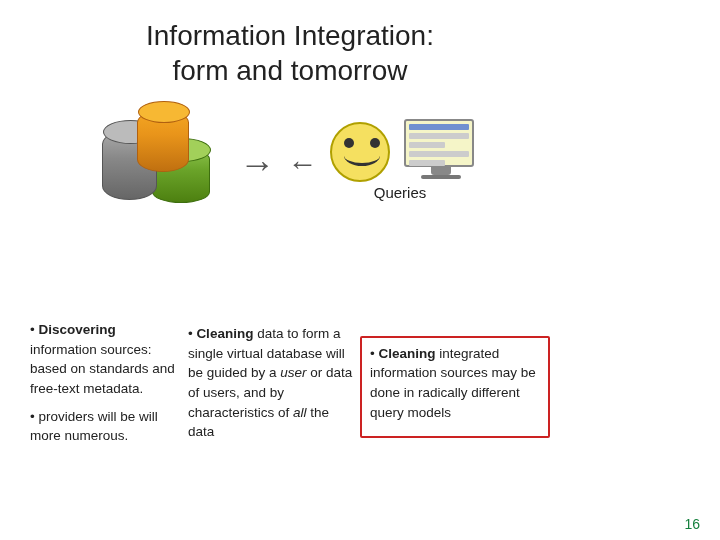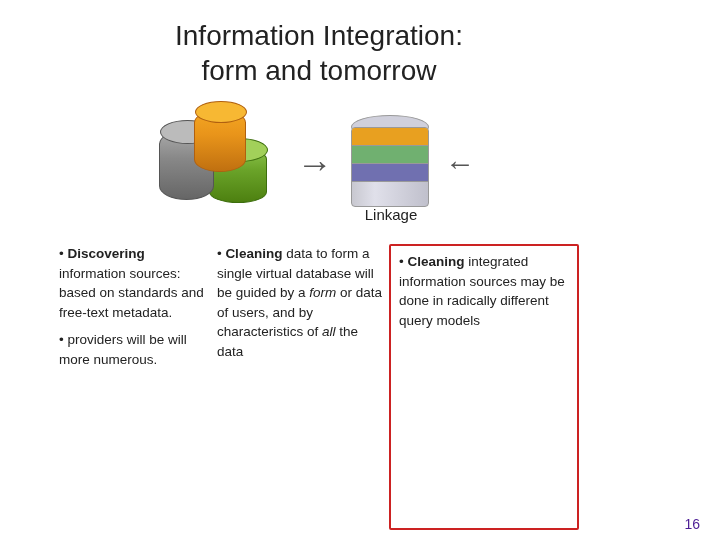--- a/index.html
+++ b/index.html
@@ -11,21 +11,20 @@
       overflow: hidden;
       position: relative;
     }
 
     .page {
       width: 580px;
       height: 540px;
       padding: 18px 30px 10px 30px;
       display: flex;
       flex-direction: column;
-      margin-left: 29px;
     }
 
     .title {
       text-align: center;
       font-size: 28px;
       font-weight: 400;
       color: #222;
       line-height: 1.25;
       margin-bottom: 12px;
     }
@@ -221,20 +220,21 @@
       color: #222;
       white-space: nowrap;
     }
 
     
     .content-row {
       display: flex;
       flex: 1;
       gap: 2px;
       margin-top: 20px;
+      align-items: center;
     }
 
     .col {
       flex: 1;
       font-size: 13.5px;
       line-height: 1.45;
       color: #222;
     }
 
     .col-left { flex: 1.1; }
@@ -255,21 +255,21 @@
     }
     .bullet-item span.italic {
       font-style: italic;
     }
 
     .page-number {
       position: absolute;
       bottom: 8px;
       right: 20px;
       font-size: 14px;
-      color: #4c1d95;
+      color: #15803d;
     }
 
     
     .visuals-container {
       position: relative;
       display: flex;
       align-items: center;
       justify-content: center;
       height: 120px;
       margin-bottom: 4px;
@@ -305,51 +305,59 @@
   <div class="visuals-container">
 
     <div class="db-group">
       <div class="cylinder cyl-orange"></div>
       <div class="cylinder cyl-gray"></div>
       <div class="cylinder cyl-green"></div>
     </div>
 
     <div class="arrow-right">→</div>
 
-    <div class="linkage-wrapper">
-      <div class="big-cylinder">
-        <div class="big-cyl-top"></div>
-        <div class="big-cyl-body">
-          <div class="big-cyl-layer"></div>
-          <div class="big-cyl-layer"></div>
-          <div class="big-cyl-layer"></div>
+
+    <div class="arrow-left">←</div>
+
+    <div class="queries-wrapper">
+      <div class="queries-row">
+
+        <div class="smiley"></div>
+
+        <div class="computer-icon">
+          <div class="comp-screen">
+            <div class="comp-row blue"></div>
+            <div class="comp-row"></div>
+            <div class="comp-row short"></div>
+            <div class="comp-row"></div>
+            <div class="comp-row short"></div>
+          </div>
+          <div class="comp-stand"></div>
+          <div class="comp-base"></div>
         </div>
       </div>
-      <span class="linkage-label">Linkage</span>
-    </div>
-
-    <div class="arrow-left">←</div>
-
+      <span style="font-size:15px;color:#222;">Queries</span>
+    </div>
 
   </div>
 
   <div class="content-row">
 
     <div class="col col-left">
       <div class="bullet-item">
         • <span class="bold">Discovering</span><span> information sources: based on standards and free-text metadata.</span>
       </div>
       <div class="bullet-item">
         • <span> providers will be will more numerous.</span>
       </div>
     </div>
 
     <div class="col col-mid">
       <div class="bullet-item">
-        • <span class="bold">Cleaning</span><span> data to form a single virtual database will be guided by a </span><span class="italic">form</span><span> or data of users, and by characteristics of </span><span class="italic">all</span><span> the data</span>
+        • <span class="bold">Cleaning</span><span> data to form a single virtual database will be guided by a </span><span class="italic">user</span><span> or data of users, and by characteristics of </span><span class="italic">all</span><span> the data</span>
       </div>
     </div>
 
     <div class="col col-right">
       <div class="bullet-item">
         • <span class="bold">Cleaning</span><span> integrated information sources may be done in radically different query models</span>
       </div>
     </div>
 
   </div>

